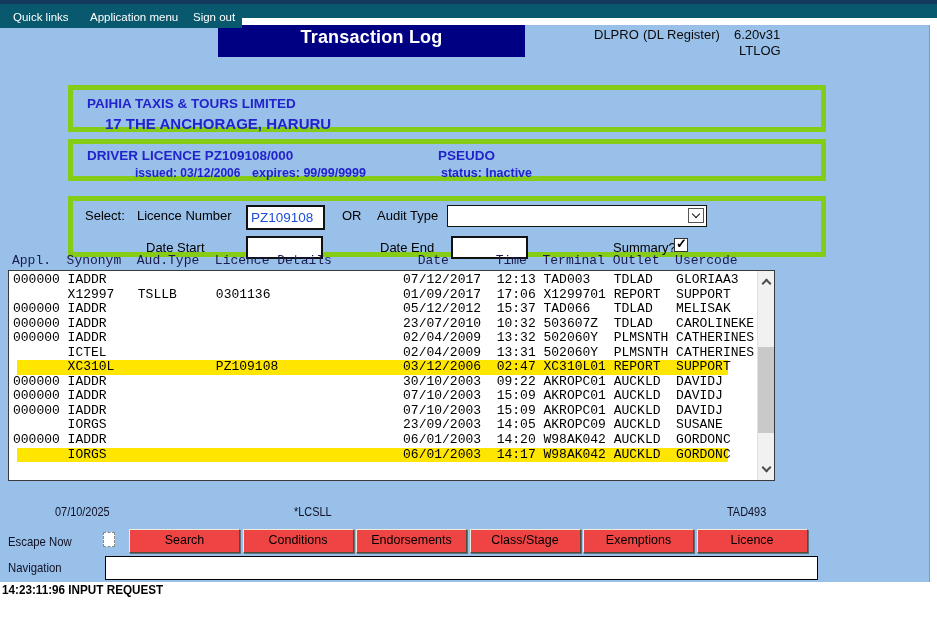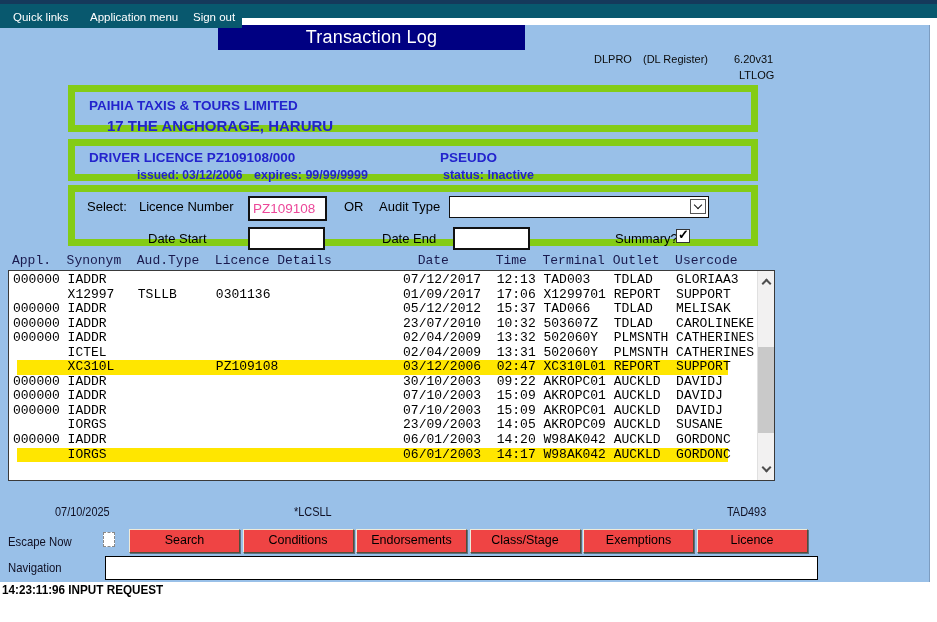--- a/index.html
+++ b/index.html
@@ -4,37 +4,37 @@
 <style>
   * { box-sizing: border-box; }
   body { margin:0; background:#ffffff; font-family:"Liberation Sans", sans-serif; }
   #app { position:relative; width:937px; height:622px; background:#ffffff; overflow:hidden; }
 
   
   .topline  { position:absolute; left:0; top:0; width:937px; height:4px; background:#15395B; }
   .tealbar  { position:absolute; left:0; top:4px; width:937px; height:14px; background:#08586E; }
   .whitestrip { position:absolute; left:242px; top:18px; width:695px; height:7px; background:#ffffff; }
   .bluebg   { position:absolute; left:0; top:24px; width:930px; height:558px; background:#99C0E8; border-right:1px solid #7C9CC0; }
-  .titlebar { position:absolute; left:218px; top:25px; width:307px; height:25px; background:#000082; color:#ffffff;
-              font-weight:normal; font-size:18px; line-height:25px; text-align:center; letter-spacing:0.2px; }
+  .titlebar { position:absolute; left:218px; top:25px; width:307px; height:32px; background:#000082; color:#ffffff;
+              font-weight:bold; font-size:18px; line-height:25px; text-align:center; letter-spacing:0.2px; }
   .menublock{ position:absolute; left:0; top:4px; width:242px; height:24px; background:#08586E; }
   .menuitem { position:absolute; top:7px; color:#ffffff; font-size:11.5px; white-space:nowrap; cursor:default;text-align:center; }
 
-  .hdrtxt { position:absolute; font-size:11px; color:#0A0A0A; white-space:nowrap;margin-top:26px; }
+  .hdrtxt { position:absolute; font-size:13px; color:#0A0A0A; white-space:nowrap; }
 
   
-  .box { position:absolute; left:68px; width:690px; border:7px solid #84cc16; }
+  .box { position:absolute; left:68px; width:758px; border:5px solid #84cc16; }
   .box1 { top:85px; height:47px; }
   .box2 { top:139px; height:42px; }
-  .box3 { top:185px; height:61px; }
+  .box3 { top:196px; height:61px; }
   .bluetext { position:absolute; color:#2323CD; font-weight:bold; font-size:13.5px; white-space:pre; }
   .lbl { position:absolute; color:#000; font-size:13px; white-space:nowrap; }
 
   .tinput { position:absolute; background:#fff; border:2px solid #111; font-family:"Liberation Sans",sans-serif;
-            font-size:13.5px; padding:9px 3px; color:#ec4899; }
+            font-size:13.5px; padding:9px 3px; color:#1d4ed8; }
   .combo { position:absolute; left:374px; top:4px; width:260px; height:22px; background:#fff; border:1.5px solid #111; }
   .combo-btn { position:absolute; right:2px; top:2px; width:16px; height:15px; border:1px solid #555; background:#fff; }
   .chev { position:absolute; width:6px; height:6px; border-right:1.6px solid #111; border-bottom:1.6px solid #111; }
   .chev.down { transform:rotate(45deg); left:3.5px; top:2px; }
 
   .checkbox { position:absolute; width:14px; height:14px; background:#fff; border:1.5px solid #333; }
   .checkbox.checked::after { content:"\2713"; position:absolute; left:1px; top:-3px; font-size:13px; font-weight:bold; color:#000; }
 
   
   .tblheader { position:absolute; left:12px; top:253px; font-family:"Liberation Mono", monospace; font-size:13px;

